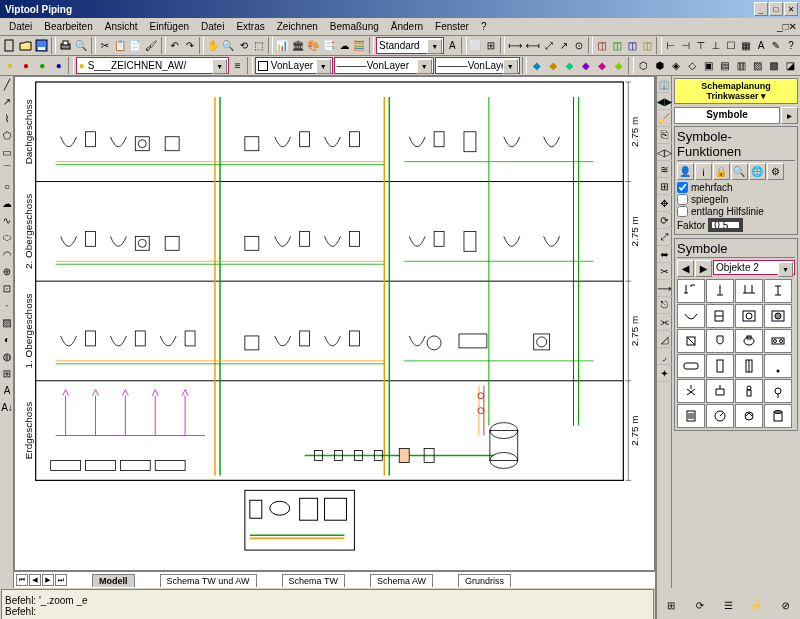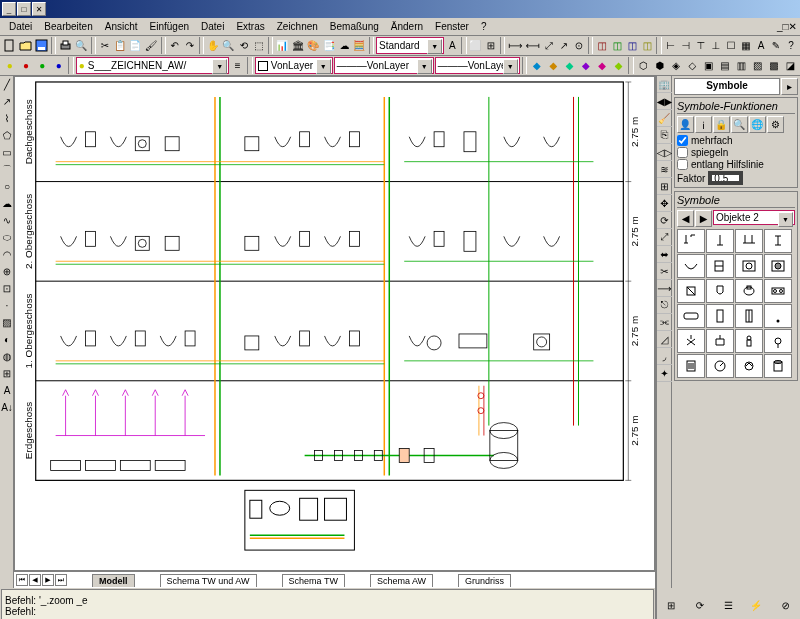--- a/index.html
+++ b/index.html
@@ -24,36 +24,37 @@
 .tabs { height: 17px; background: #fff; border-top: 1px solid #808080; display: flex; align-items: center; padding: 0 2px; }
 .tabs .nav { width: 12px; height: 12px; border: 1px solid #808080; margin-right: 1px; display: flex; align-items: center; justify-content: center; font-size: 7px; }
 .tabs .tab { padding: 1px 6px; border: 1px solid #808080; border-bottom: none; background: #fff; margin-right: 1px; font-size: 9px; margin-left: 24px; }
 .tabs .tab.active { background: #d4d0c8; font-weight: bold; }
 .right { width: 145px; background: #d4d0c8; border-left: 2px solid #808080; display: flex; }
 .rtoolcol { width: 15px; display: flex; flex-direction: column; gap: 0; border-right: 1px solid #808080; }
 .rtoolcol .rt { width: 15px; height: 17px; display: flex; align-items: center; justify-content: center; border-bottom: 1px solid #bbb; }
 .rpanel { flex: 1; background: #d4d0c8; padding: 2px; overflow: hidden; }
 .rhdr { background: #ffff66; border: 1px solid #808080; padding: 2px 3px; font-weight: bold; font-size: 9px; margin-bottom: 3px; text-align: center; }
 .rgrp { border: 1px solid #808080; padding: 2px; margin-bottom: 3px; background: #d4d0c8; }
-.rgrp .lbl { font-size: 11px; margin-bottom: 2px; font-style: italic; }
+.rgrp .lbl { font-size: 13px; margin-bottom: 2px; }
 .rgrp .chk { display: flex; align-items: center; gap: 3px; font-size: 9px; margin: 1px 0; }
 .rgrp .chk input { width: 11px; height: 11px; }
 .rgrp .inp { display: flex; align-items: center; gap: 3px; font-size: 9px; }
 .rgrp .inp input { width: 35px; height: 14px; border: 4px solid #404040; padding: 0 2px; }
 .symgrid { display: grid; grid-template-columns: repeat(4, 28px); gap: 1px; margin-top: 2px; }
 .symcell { width: 28px; height: 24px; background: #fff; border: 1px solid #808080; display: flex; align-items: center; justify-content: center; }
 .symcell svg { width: 18px; height: 16px; }
 .rowbtns { display: flex; gap: 1px; margin-bottom: 2px; }
 .rowbtns .rb { width: 17px; height: 17px; border: 1px solid #fff; border-right-color: #808080; border-bottom-color: #808080; background: #d4d0c8; display: flex; align-items: center; justify-content: center; }
 .cmdwrap { height: 33px; background: #f0eee0; border: 1px solid #808080; margin: 1px; padding: 1px 3px; font-family: "Courier New", monospace; font-size: 10px; display: flex; flex-direction: column; justify-content: center; }
 </style>
 </head>
 <body>
 
 <div class="titlebar">
+  <span class="title">Viptool Piping</span>
   <div class="wbtns">
     <div class="wbtn">_</div>
     <div class="wbtn">□</div>
     <div class="wbtn">✕</div>
   </div>
 </div>
 
 <div class="menubar">
   <span>Datei</span>
   <span>Bearbeiten</span>
@@ -394,20 +395,21 @@
       <div class="rt">⬌</div>
       <div class="rt">✂</div>
       <div class="rt">⟶</div>
       <div class="rt">⎋</div>
       <div class="rt">⫘</div>
       <div class="rt">◿</div>
       <div class="rt">◞</div>
       <div class="rt">✦</div>
     </div>
     <div class="rpanel">
+      <div class="rhdr">Schemaplanung Trinkwasser ▾</div>
       <div class="rowbtns">
         <div style="flex:1;text-align:center;border:1px solid #808080;background:#fff;padding:1px;font-weight:bold">Symbole</div>
         <div class="rb">▸</div>
       </div>
       <div class="rgrp">
         <div class="lbl" style="border-bottom:1px solid #808080;padding-bottom:1px;margin-bottom:2px">Symbole-Funktionen</div>
         <div class="rowbtns">
           <div class="rb">👤</div>
           <div class="rb">ℹ</div>
           <div class="rb">🔒</div>

